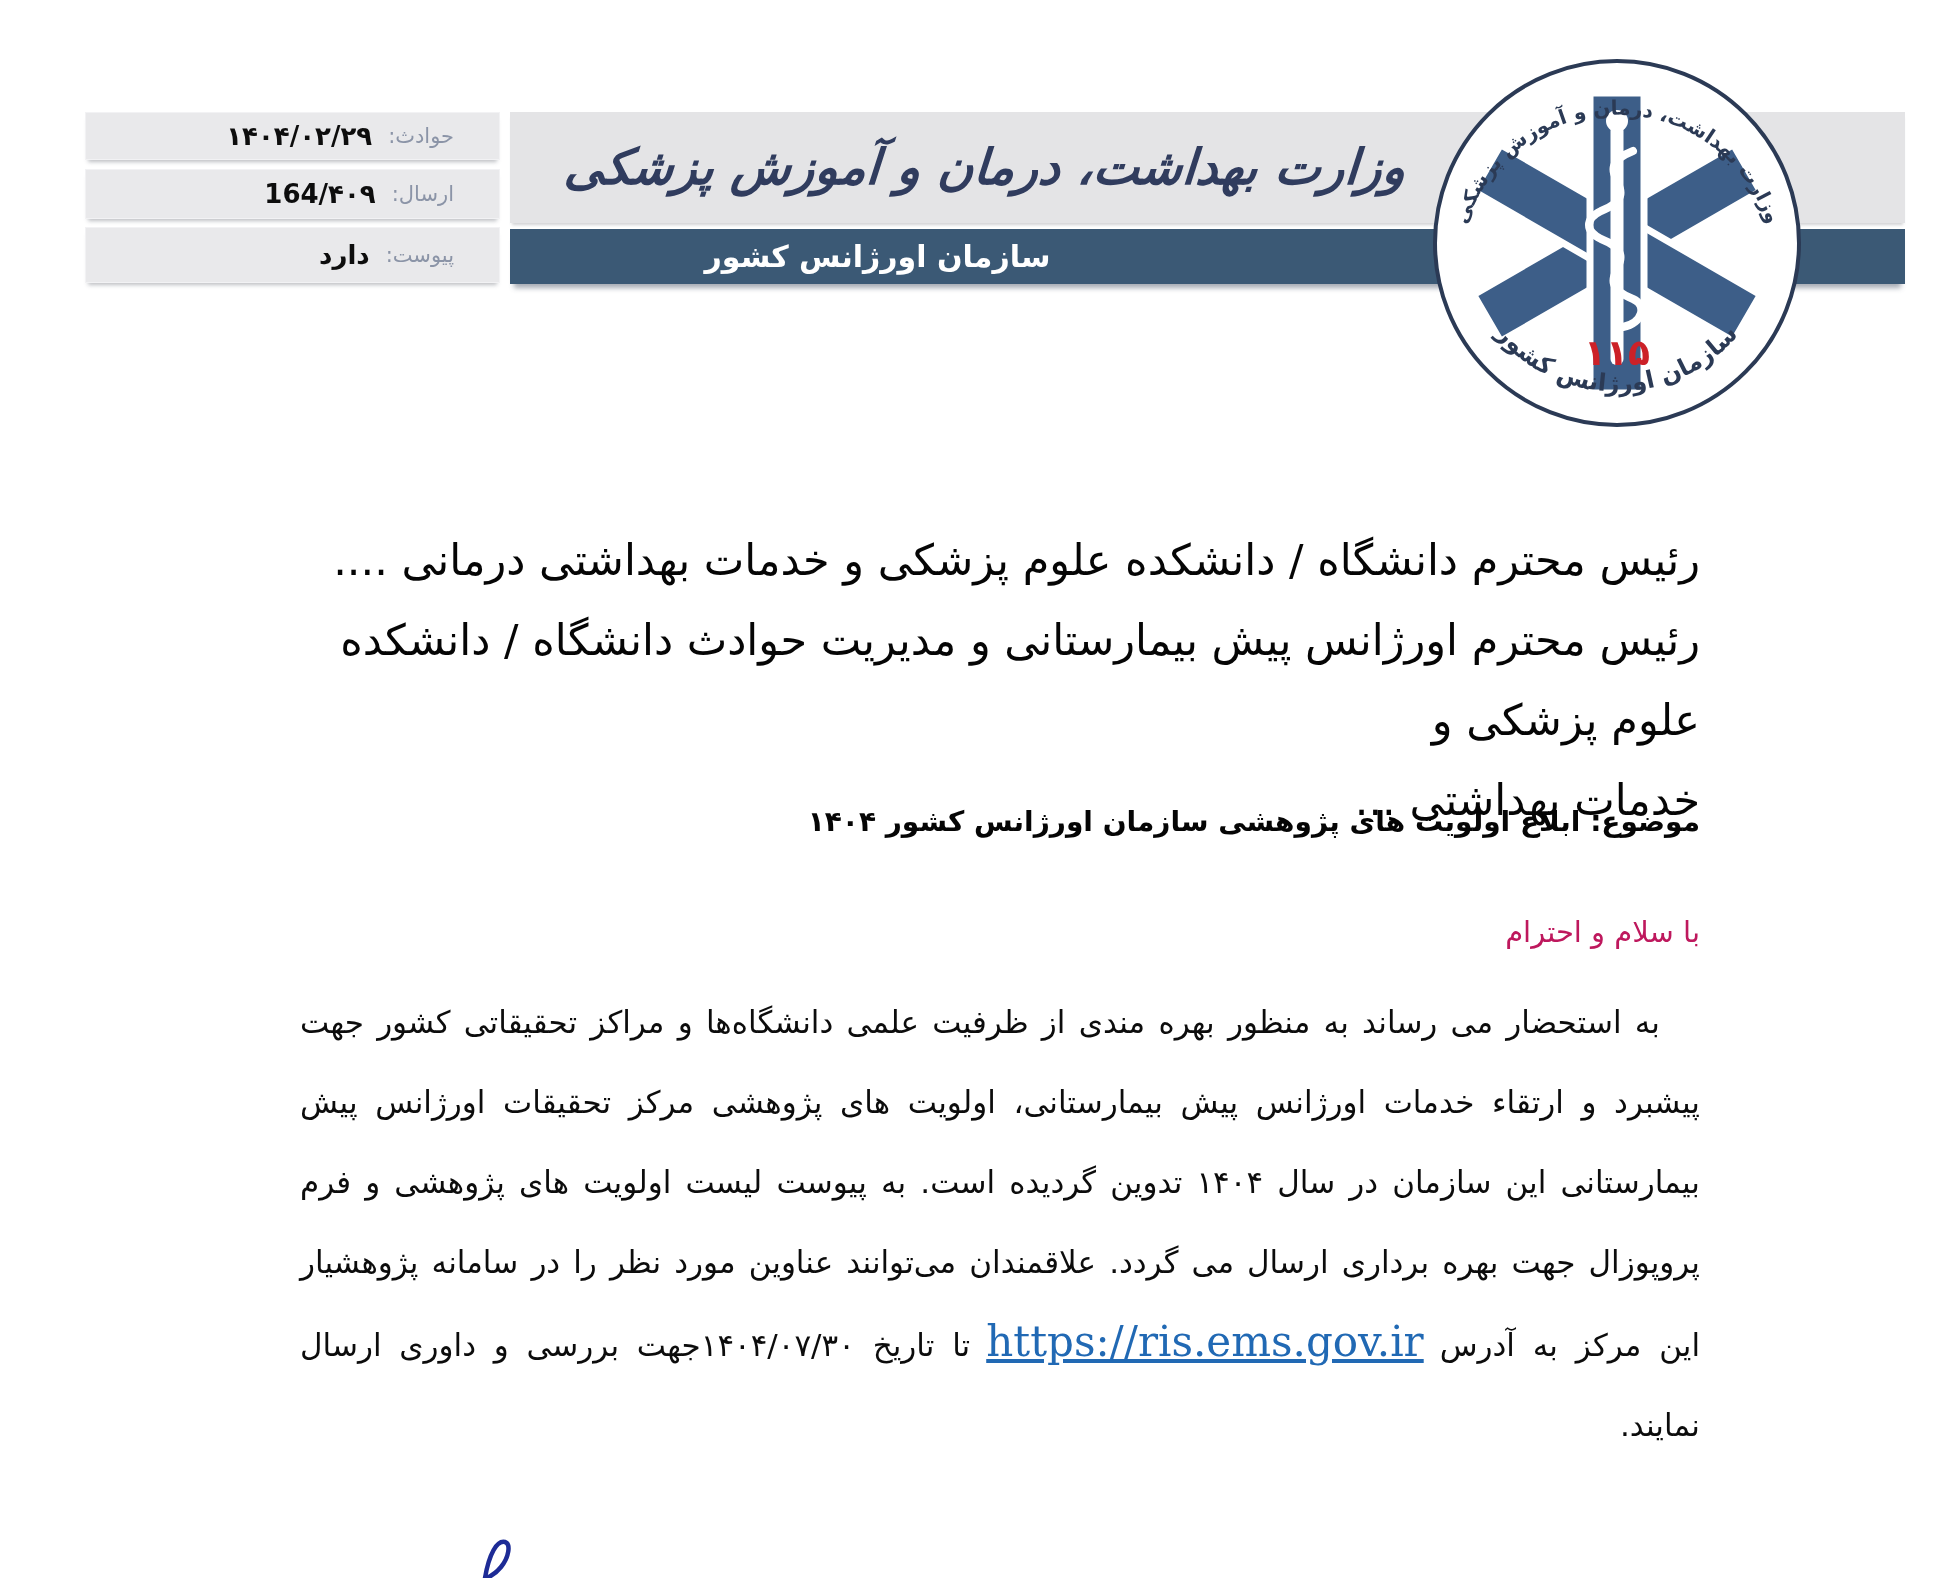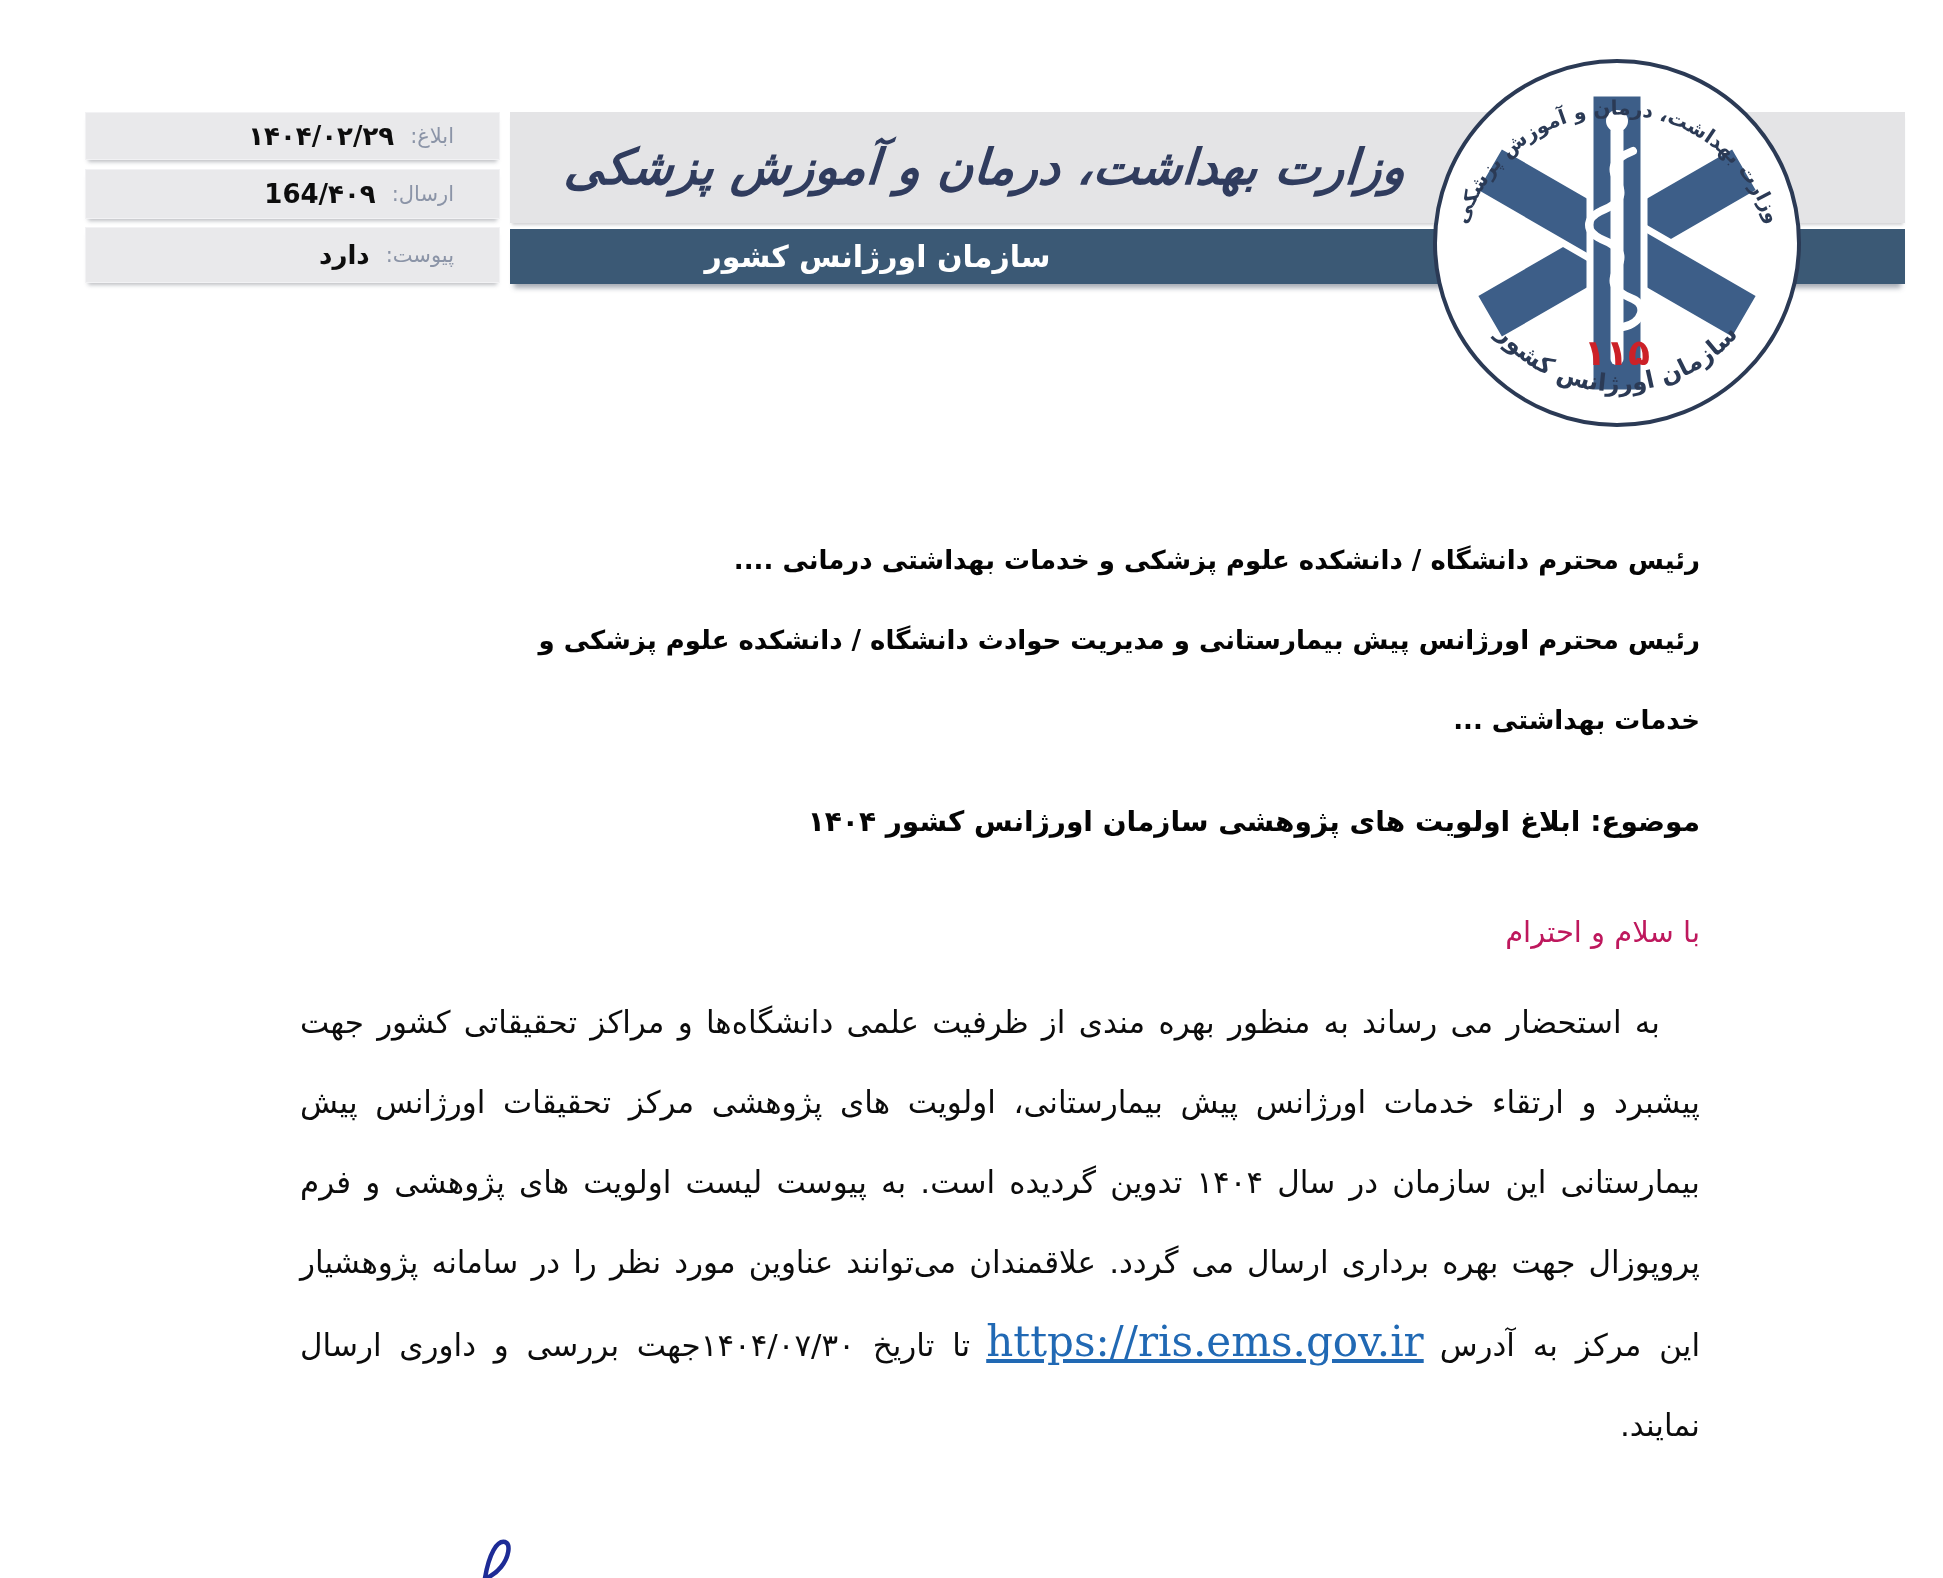--- a/index.html
+++ b/index.html
@@ -54,21 +54,21 @@
     position:absolute; left:0; top:0; width:735px; height:55px;
     display:flex; align-items:center; justify-content:center;
     color:#ffffff; font-size:30px; font-weight:bold;
     direction:rtl;
   }
   
   .logo-svg { position:absolute; left:1417px; top:43px; width:400px; height:400px; }
   
   .recipients {
     position:absolute; right:243px; top:520px; width:1400px;
-    font-size:26px; font-weight:bold; color:#050505;
+    font-size:43px; font-weight:normal; color:#050505;
     line-height:80px; text-align:right; direction:rtl;
   }
   .subject {
     position:absolute; right:243px; top:782px; width:1400px;
     font-size:28px; font-weight:bold; color:#050505;
     line-height:80px; text-align:right; direction:rtl;
   }
   .salutation {
     position:absolute; right:243px; top:892px; width:1400px;
     font-size:29px; color:#be185d;
@@ -91,21 +91,21 @@
     cursor:pointer;
   }
   .signature-svg { position:absolute; left:478px; top:1536px; width:48px; height:42px; }
 </style>
 </head>
 <body>
 
 <div class="page">
 
   <div class="meta-box" id="metaDate">
-    <span class="lbl">ابلاغ:</span>
+    <span class="lbl">حوادث:</span>
     <span class="val">۱۴۰۴/۰۲/۲۹</span>
   </div>
   <div class="meta-box" id="metaNum">
     <span class="lbl">ارسال:</span>
     <span class="val">164/۴۰۹</span>
   </div>
   <div class="meta-box" id="metaAtt">
     <span class="lbl">پیوست:</span>
     <span class="val">دارد</span>
   </div>

